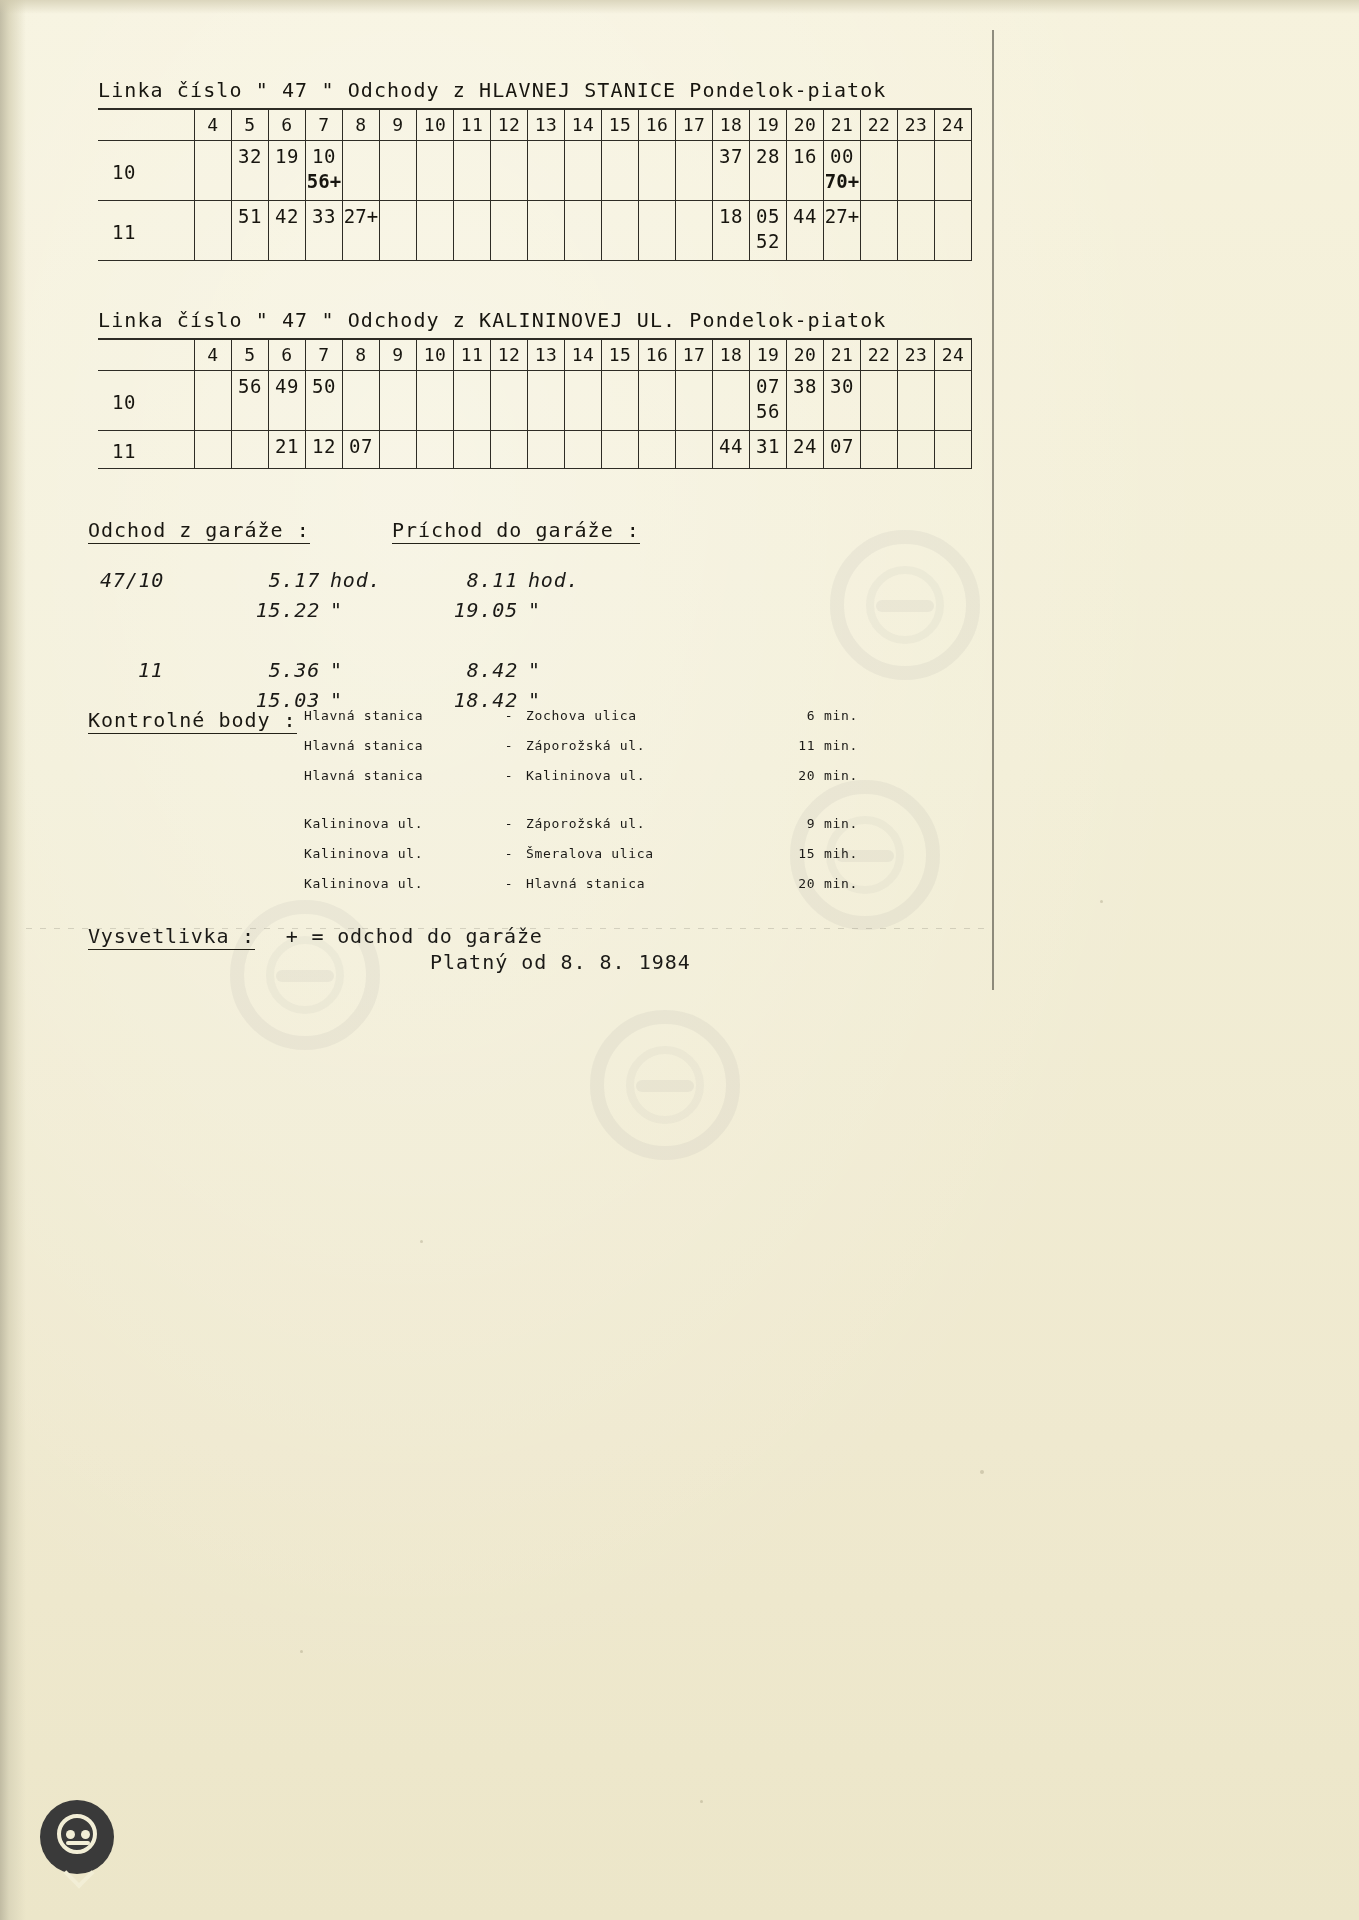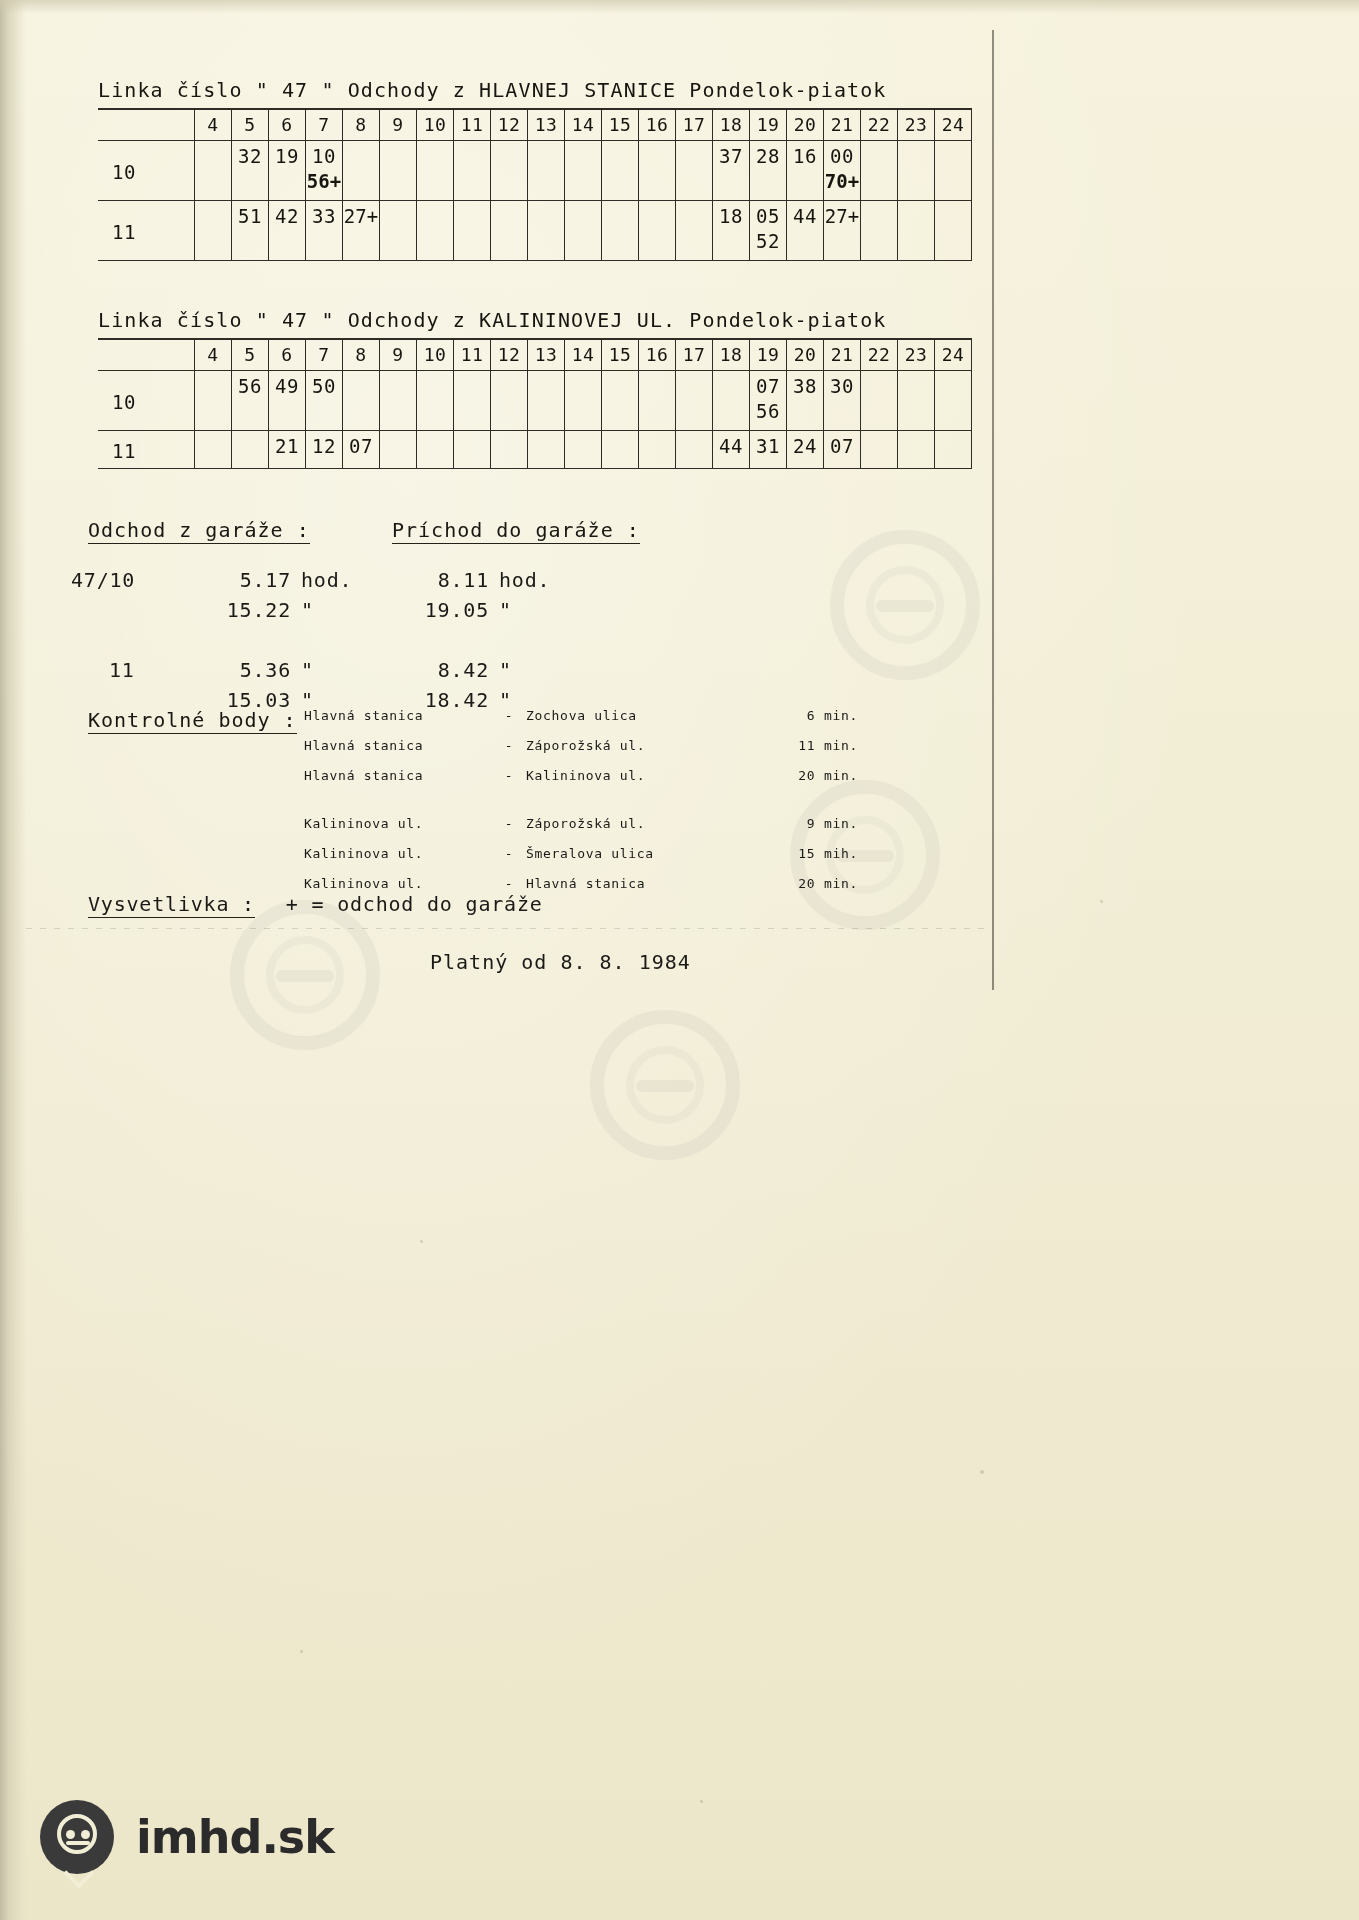--- a/index.html
+++ b/index.html
@@ -159,20 +159,21 @@
   .kb .from { width: 188px; }
   .kb .dash { width: 34px; text-align: center; }
   .kb .to   { width: 236px; }
   .kb .dur  { width: 96px; text-align: right; }
   .kb .spacer { height: 18px; }
 
   .legend {
     position: absolute;
     font-size: 20px;
     letter-spacing: .8px;
+    margin-top: 32px;
   }
   .valid {
     position: absolute;
     font-size: 20px;
     letter-spacing: 1px;
   }
 
   
   .faint-rule {
     position: absolute;
@@ -472,21 +473,21 @@
   </tbody>
     </table>
 
   <div class="block" style="left:62px; top:488px;">
     <span class="u">Odchod z garáže :</span>
   </div>
   <div class="block" style="left:366px; top:488px;">
     <span class="u">Príchod do garáže :</span>
   </div>
 
-  <div class="garage-grid" style="left:45px; top:538px;">
+  <div class="garage-grid" style="left:74px; top:538px;font-style:italic;">
     <div class="gline">
       <span class="lbl">47/10</span>
       <span class="t1">5.17</span>
       <span class="u1">hod.</span>
       <span class="t2">8.11</span>
       <span class="u2">hod.</span>
     </div>
     <div class="gline">
       <span class="lbl"></span>
       <span class="t1">15.22</span>
@@ -565,14 +566,13 @@
 
 </div>
 
 <div class="footer">
   <div class="logo-mark">
     <div class="pin"></div>
     <div class="eye l"></div>
     <div class="eye r"></div>
     <div class="mouth"></div>
   </div>
-  <div class="logo-text">imhd.sk</div>
 </div>
 
 </body></html>

